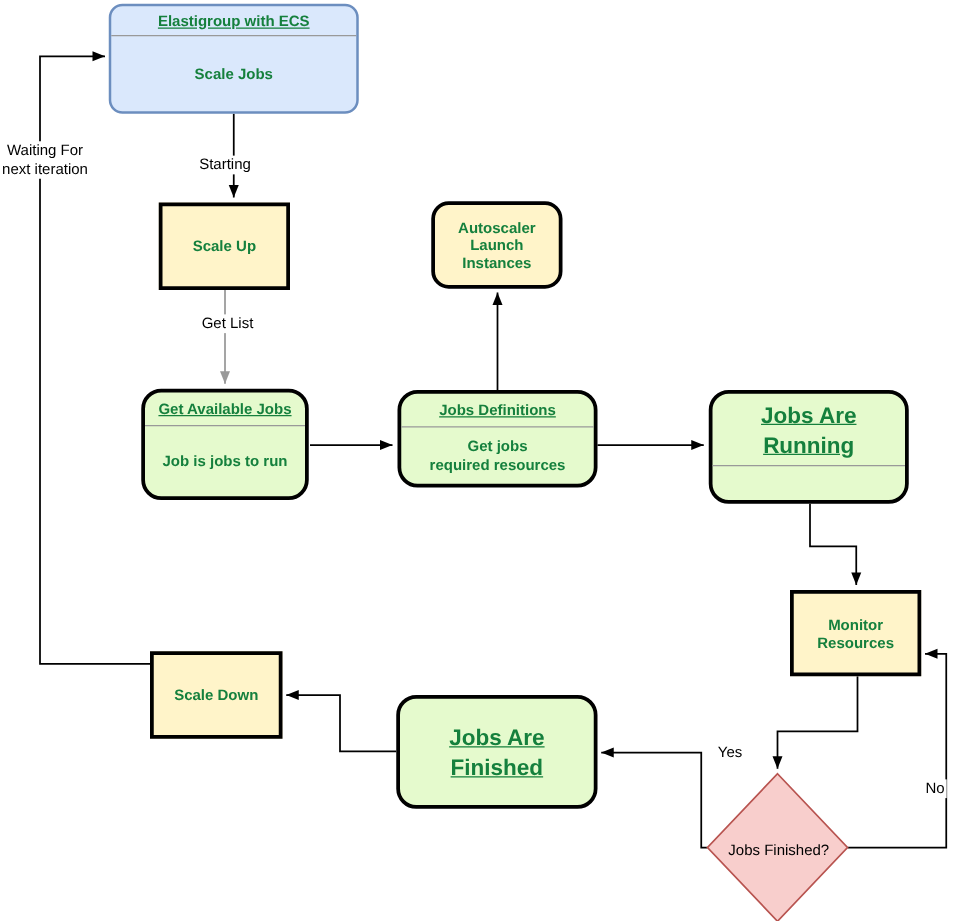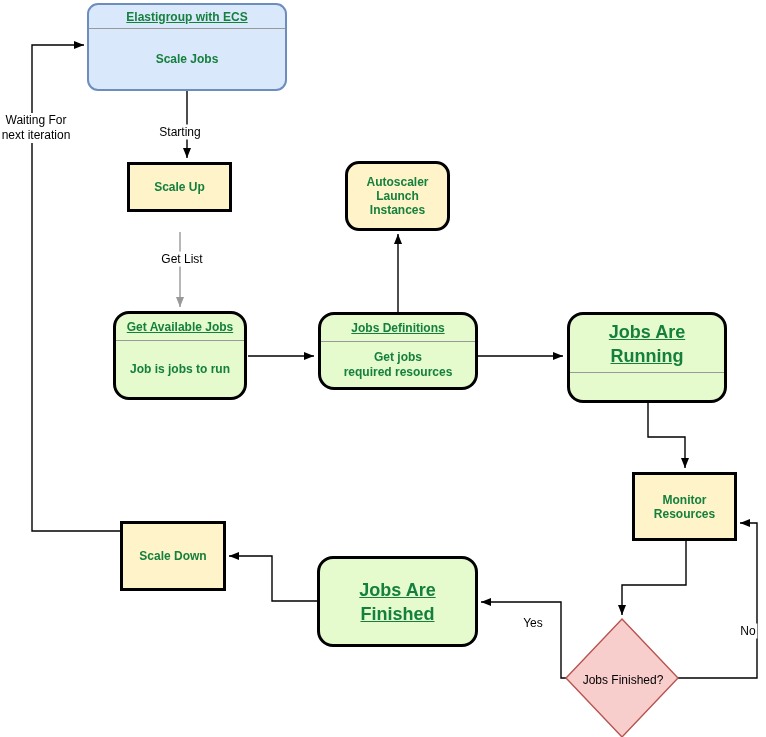--- a/index.html
+++ b/index.html
@@ -122,21 +122,21 @@
     <path class="edge" d="M678,678 L757,678 L757,523 L740,523" marker-end="url(#arrow-black)"></path>
 
     <polygon points="622,619 678,678 622,737 566,678" style="fill:var(--decision-fill,#F8CECC); stroke:var(--decision-border,#B85450); stroke-width:1.4"></polygon>
   </svg>
 
   <div class="node blue" style="left:87px; top:3px; width:200px; height:88px;">
     <div class="uml-title" style="min-height:23px;">Elastigroup with ECS</div>
     <div class="uml-body">Scale Jobs</div>
   </div>
 
-  <div class="node yellow" style="left:127px; top:162px; width:105px; height:50px;">
+  <div class="node yellow" style="left:127px; top:162px; width:105px; height:70px;">
     <div class="plain-label">Scale Up</div>
   </div>
 
   <div class="node yellow" style="left:345px; top:161px; width:105px; height:70px;border-radius:14px;">
     <div class="plain-label">Autoscaler
 Launch
 Instances</div>
   </div>
 
   <div class="node green" style="left:113px; top:311px; width:134px; height:89px;">
@@ -165,20 +165,20 @@
 Resources</div>
   </div>
 
   <div class="node green" style="left:317px; top:556px; width:161px; height:91px;">
     <div class="plain-label big-text" style="text-decoration:underline;">Jobs Are
 Finished</div>
   </div>
 
   <span class="edge-label" style="left:180px; top:132px;">Starting</span>
   <span class="edge-label" style="left:182px; top:259px;">Get List</span>
-  <span class="edge-label" style="left:533px; top:602px;margin-top:21px;">Yes</span>
+  <span class="edge-label" style="left:584px; top:602px;">Yes</span>
   <span class="edge-label" style="left:748px; top:631px;">No</span>
   <span class="edge-label" style="left:36px; top:128px;">Waiting For
 next iteration</span>
 
   <span class="decision-label" style="left:623px; top:680px;">Jobs Finished?</span>
 
 </div>
 
 </body></html>

